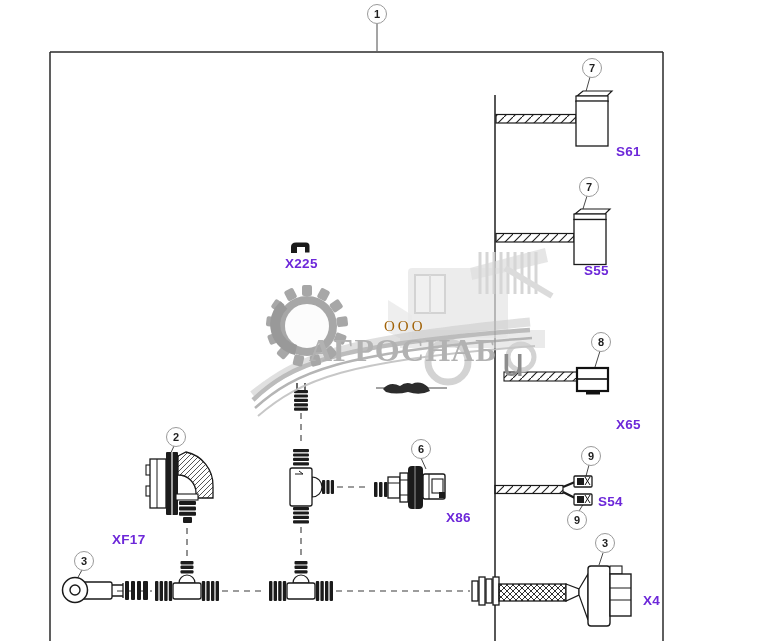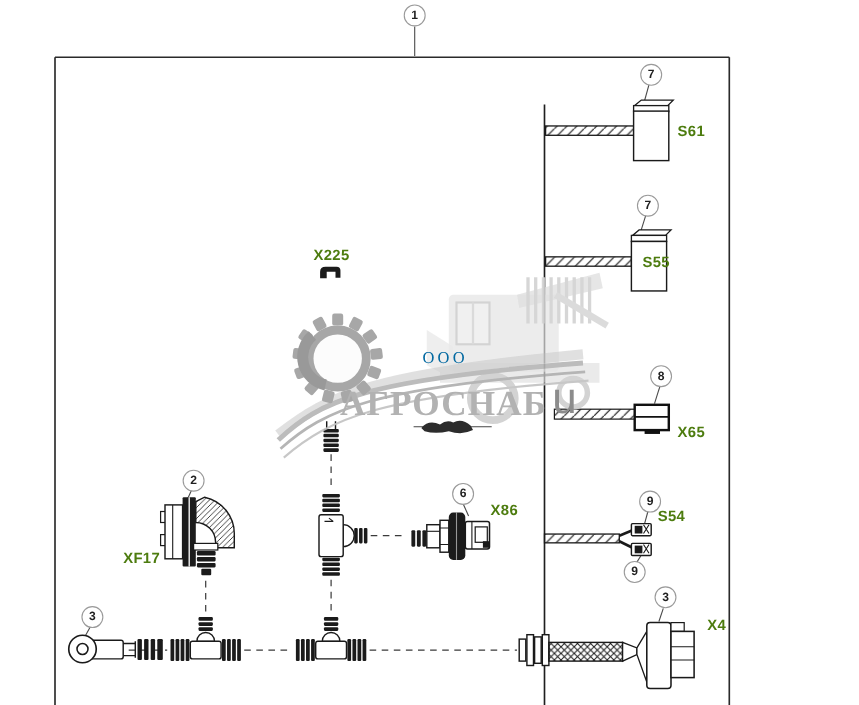--- a/index.html
+++ b/index.html
@@ -3,25 +3,25 @@
 <meta charset="utf-8">
 <style>
   html,body{margin:0;padding:0;background:#fff;}
   #canvas{position:relative;width:781px;height:641px;background:#fff;overflow:hidden;
           font-family:"Liberation Sans",sans-serif;}
   #art{position:absolute;left:0;top:0;z-index:1;}
   .callout{position:absolute;box-sizing:border-box;width:20px;height:20px;
            border:1.6px solid #9a9a9a;border-radius:50%;background:rgba(255,255,255,.85);
            color:#1f1f1f;font:bold 11px "Liberation Sans",sans-serif;
            display:flex;align-items:center;justify-content:center;z-index:4;}
-  .plabel{position:absolute;color:#4d7c0f;font:bold 13.5px "Liberation Sans",sans-serif;
-          letter-spacing:.3px;z-index:3;white-space:nowrap;}
+  .plabel{position:absolute;color:#6d28d9;font:bold 13.5px "Liberation Sans",sans-serif;
+          letter-spacing:.3px;z-index:3;white-space:nowrap;margin-top:32px;}
   .wm{position:absolute;z-index:2;white-space:nowrap;}
-  #wm-ooo{left:384px;top:318px;color:#0369a1;font:15px "Liberation Serif",serif;letter-spacing:3px;}
-  #wm-name{left:309px;top:332px;color:#b2b2b2;font:bold 32px "Liberation Serif",serif;letter-spacing:1px;margin-top:16px;}
+  #wm-ooo{left:384px;top:318px;color:#a16207;font:15px "Liberation Serif",serif;letter-spacing:3px;}
+  #wm-name{left:309px;top:332px;color:#b2b2b2;font:bold 32px "Liberation Serif",serif;letter-spacing:1px;}
   #wm-u{left:502px;top:340px;color:#8c8c8c;font:500 40px "Liberation Sans",sans-serif;}
 </style>
 </head>
 <body>
 
 <div id="canvas">
 
 <svg id="art" width="781" height="641" viewBox="0 0 781 641">
   <defs>
     <pattern id="hatch" width="9" height="9" patternUnits="userSpaceOnUse">
@@ -248,21 +248,21 @@
     </g>
   </g>
 </svg>
 
 <div class="wm" id="wm-ooo">ООО</div>
 <div class="wm" id="wm-name">АГРОСНАБ</div>
 <div class="wm" id="wm-u">u</div>
 
 <div class="plabel" style="left:285px;top:224px">X225</div>
 <div class="plabel" style="left:112px;top:500px">XF17</div>
-<div class="plabel" style="left:446px;top:456px">X86</div>
+<div class="plabel" style="left:446px;top:478px">X86</div>
 <div class="plabel" style="left:616px;top:112px">S61</div>
 <div class="plabel" style="left:584px;top:231px">S55</div>
 <div class="plabel" style="left:616px;top:385px">X65</div>
 <div class="plabel" style="left:598px;top:462px">S54</div>
 <div class="plabel" style="left:643px;top:561px">X4</div>
 
 <div class="callout" style="left:367px;top:4px">1</div>
 <div class="callout" style="left:166px;top:427px">2</div>
 <div class="callout" style="left:74px;top:551px">3</div>
 <div class="callout" style="left:411px;top:439px">6</div>

